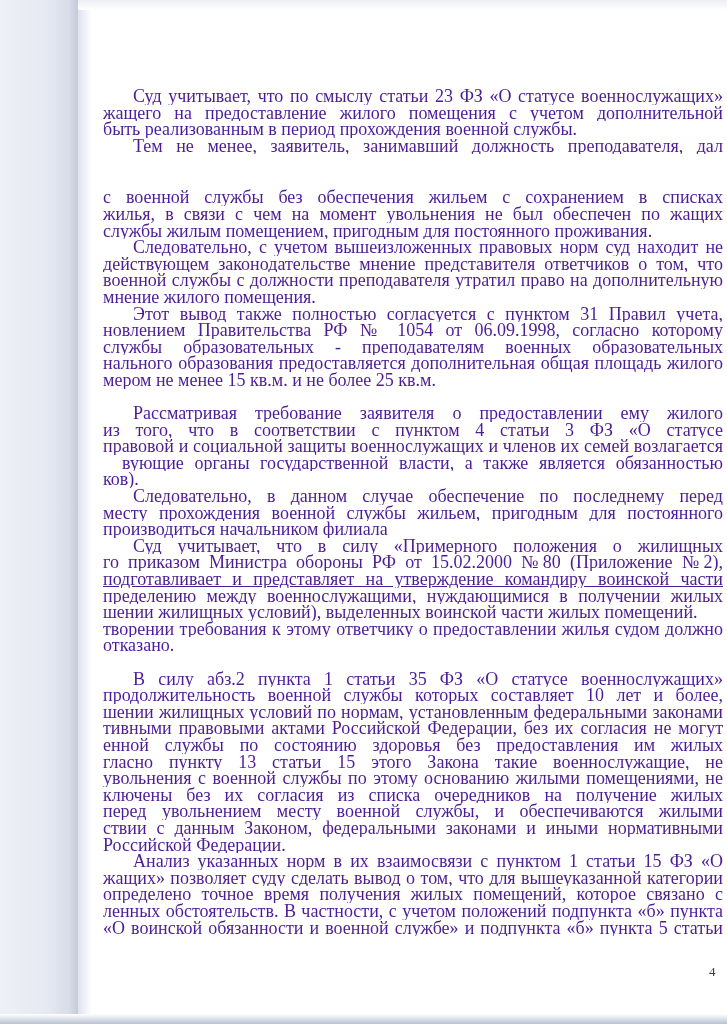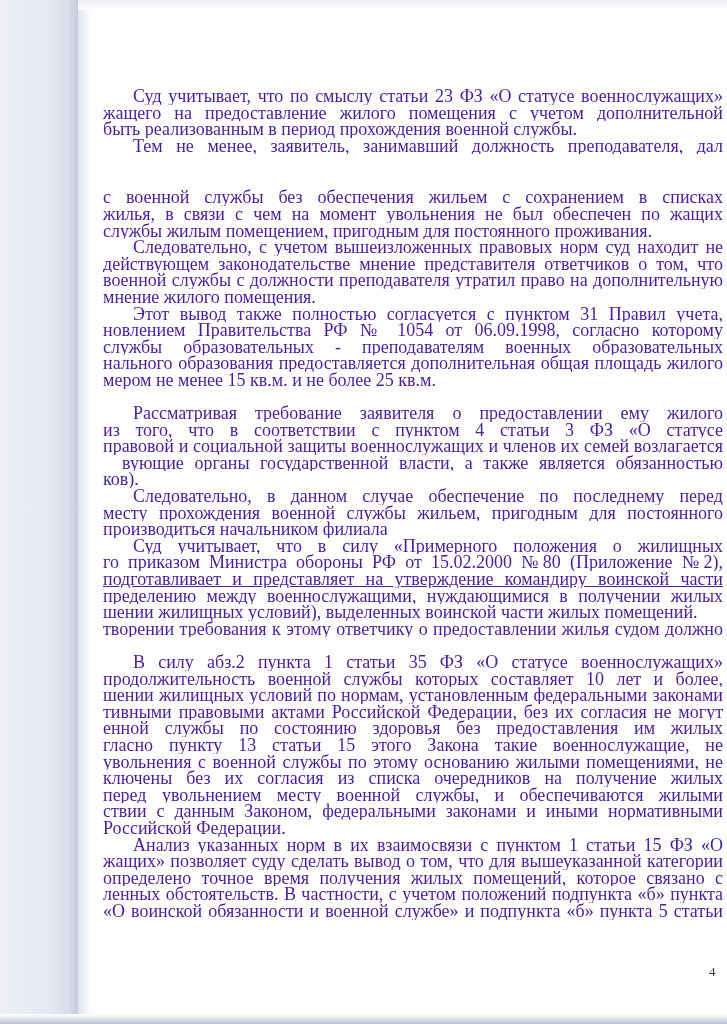--- a/index.html
+++ b/index.html
@@ -91,20 +91,21 @@
     </div>
     <div class="paragraph">
       <span class="line first" style="white-space: normal; display: block;">Суд учитывает, что в силу «Примерного положения о жилищных комиссиях», утвержденно-</span>
       <span class="line" style="white-space: normal; display: block;">го приказом Министра обороны РФ от 15.02.2000 №80 (Приложение №2), жилищная комиссия</span>
       <span class="line" style="white-space: normal; display: block; text-decoration: underline;">подготавливает и представляет на утверждение командиру воинской части предложения по рас-</span>
       <span class="line" style="white-space: normal; display: block;">пределению между военнослужащими, нуждающимися в получении жилых помещений (улуч-</span>
       <span class="line last">шении жилищных условий), выделенных воинской части жилых помещений.</span>
     </div>
     <div class="paragraph">
       <span class="line" style="white-space: normal; display: block;">творении требования              к этому ответчику о предоставлении жилья судом должно быть</span>
+      <span class="line last">отказано.</span>
     </div>
     <div class="gap"></div>
     <div class="paragraph">
       <span class="line first" style="white-space: normal; display: block;">В силу абз.2 пункта 1 статьи 35 ФЗ «О статусе военнослужащих» военнослужащие, общая</span>
       <span class="line" style="white-space: normal; display: block;">продолжительность военной службы которых составляет 10 лет и более, нуждающиеся в улуч-</span>
       <span class="line" style="white-space: normal; display: block;">шении жилищных условий по нормам, установленным федеральными законами и иными норма-</span>
       <span class="line" style="white-space: normal; display: block;">тивными правовыми актами Российской Федерации, без их согласия не могут быть уволены с во-</span>
       <span class="line" style="white-space: normal; display: block;">енной службы по состоянию здоровья без предоставления им жилых помещений. При этом со-</span>
       <span class="line" style="white-space: normal; display: block;">гласно пункту 13 статьи 15 этого Закона такие военнослужащие, не обеспеченные на момент</span>
       <span class="line" style="white-space: normal; display: block;">увольнения с военной службы по этому основанию жилыми помещениями, не могут быть ис-</span>

